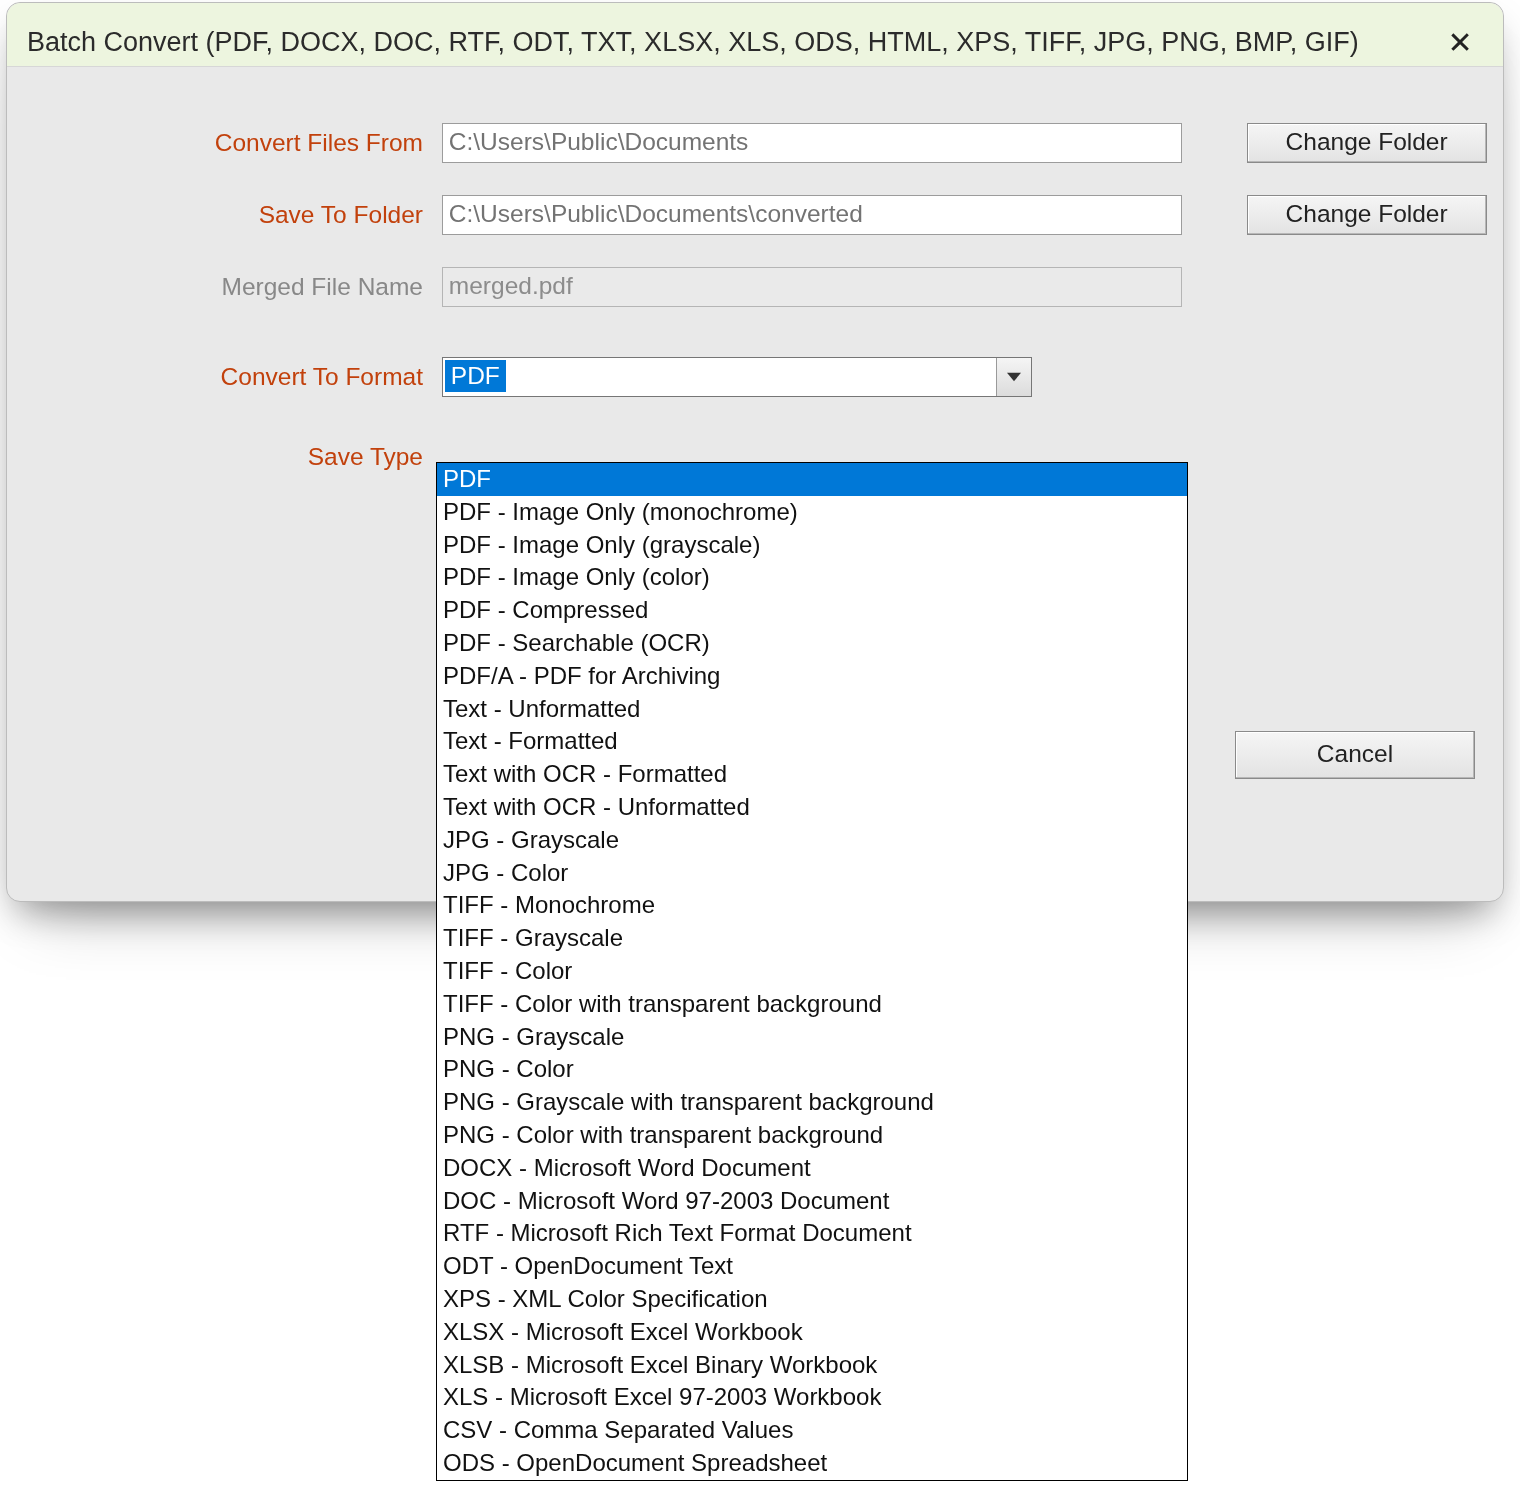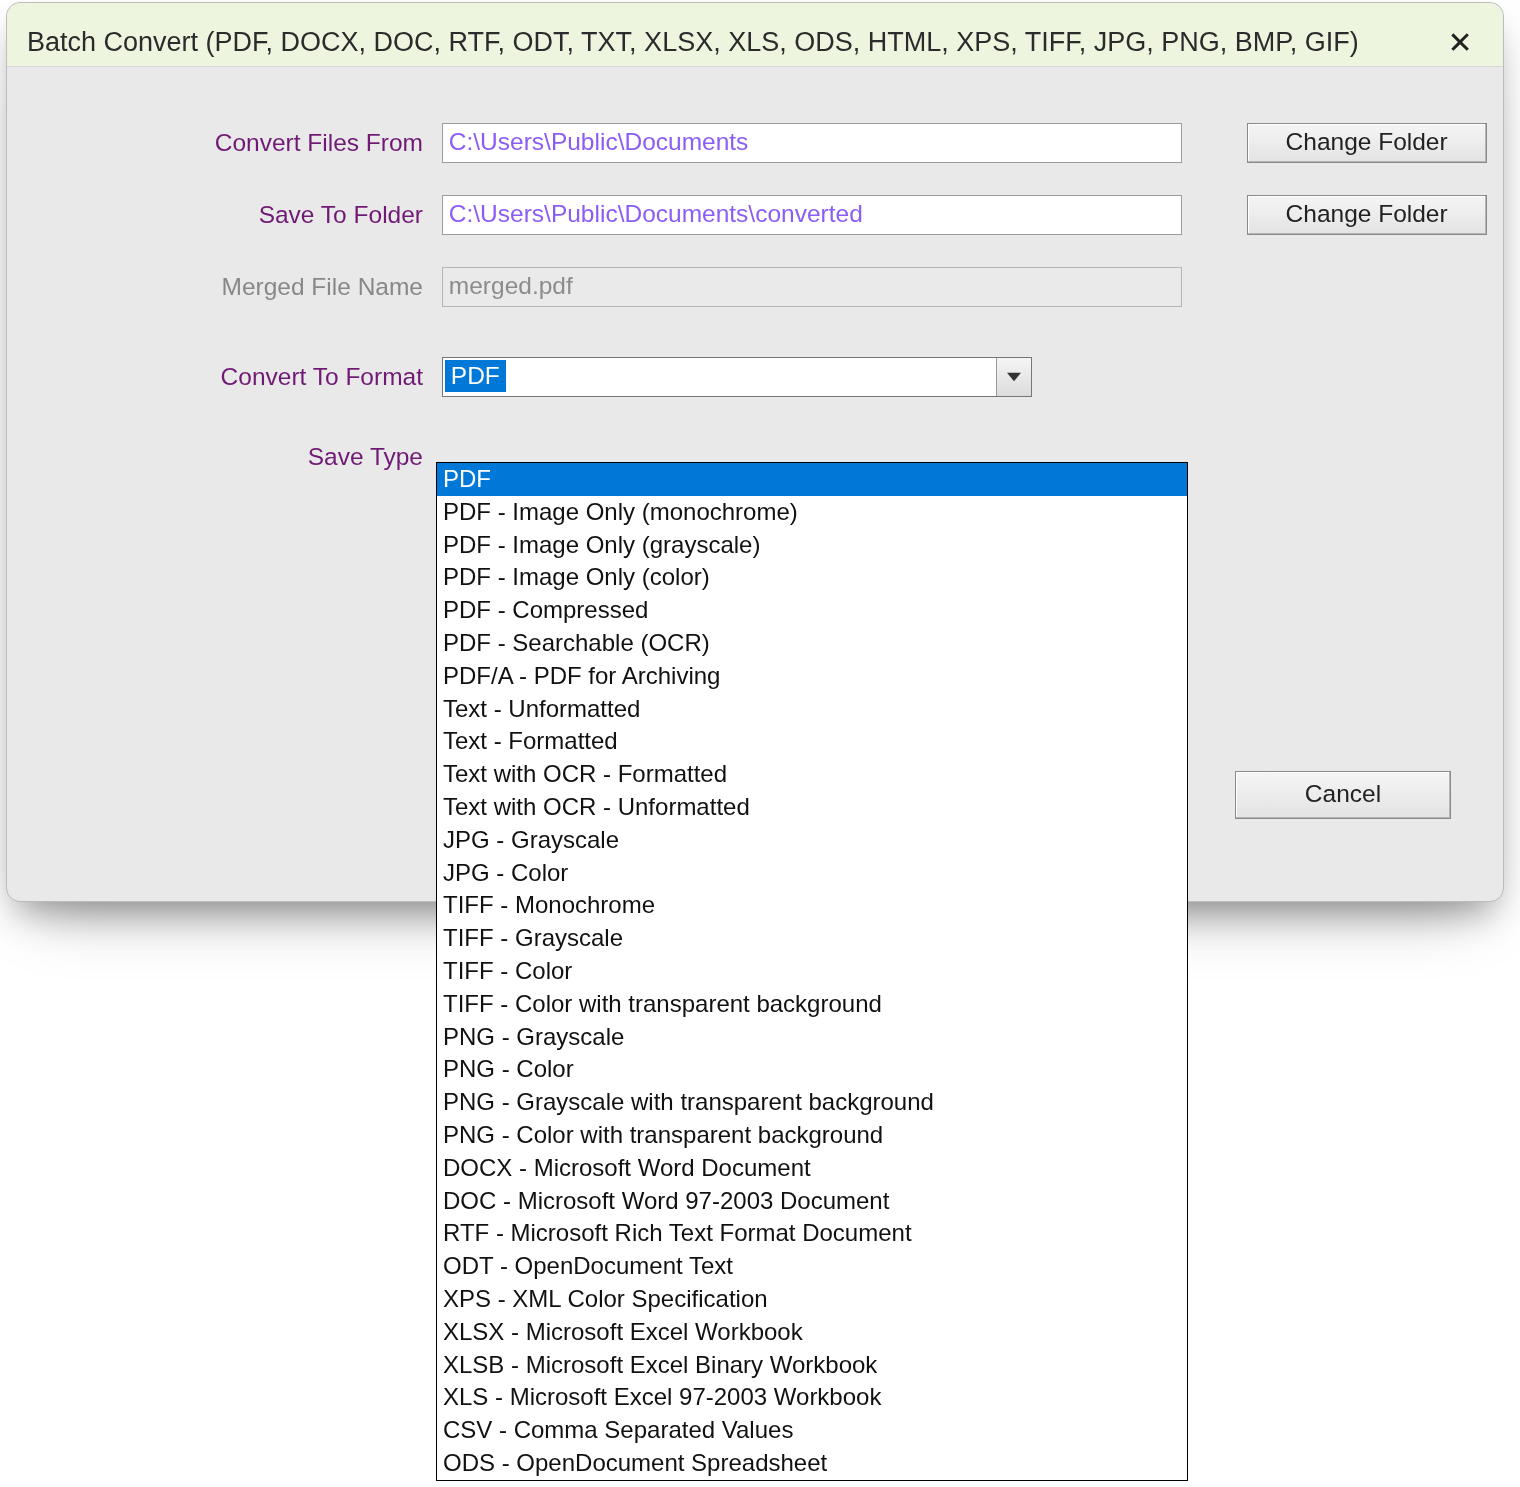--- a/index.html
+++ b/index.html
@@ -38,31 +38,31 @@
     position:relative;
     padding:68px 10px 10px 10px;
   }
 
   
   .row{position:absolute;left:0;width:100%;}
   .lbl{
     display:inline-block;
     width:416px;
     text-align:right;
-    color:#701a75;
+    color:#c2410c;
     vertical-align:middle;
   }
   .textbox{
     display:inline-block;
     height:40px;
     border:1px solid #9c9c9c;
     background:#fff;
     padding:0 6px;
     font-size:24.5px;
-    color:#8b5cf6;
+    color:#737373;
     box-sizing:border-box;
     vertical-align:middle;
     line-height:36px;
     white-space:nowrap;overflow:hidden;
   }
   .textbox.disabled{ background:#eaeaea;border-color:#b5b5b5;color:#8c8c8c;}
 
   .btn{
     display:inline-block;
     height:40px;line-height:36px;
@@ -159,21 +159,21 @@
               </svg>
           </span>
         </div>
       </span>
     </div>
 
     <div class="row" style="top:374px;">
       <span class="lbl">Save Type</span>
     </div>
 
-    <div class="btn" style="position:absolute;top:704px;left:1228px;width:216px;height:48px;line-height:44px;">Cancel</div>
+    <div class="btn" style="position:absolute;top:664px;left:1228px;width:240px;height:48px;line-height:44px;">Cancel</div>
 
   </div>
 </div>
 
 <div class="ddl" id="ddl" style="left: 436px; top: 462px; width: 752px; height: 1018.8px;">
     <div class="opt sel">PDF</div>
     <div class="opt">PDF - Image Only (monochrome)</div>
     <div class="opt">PDF - Image Only (grayscale)</div>
     <div class="opt">PDF - Image Only (color)</div>
     <div class="opt">PDF - Compressed</div>

